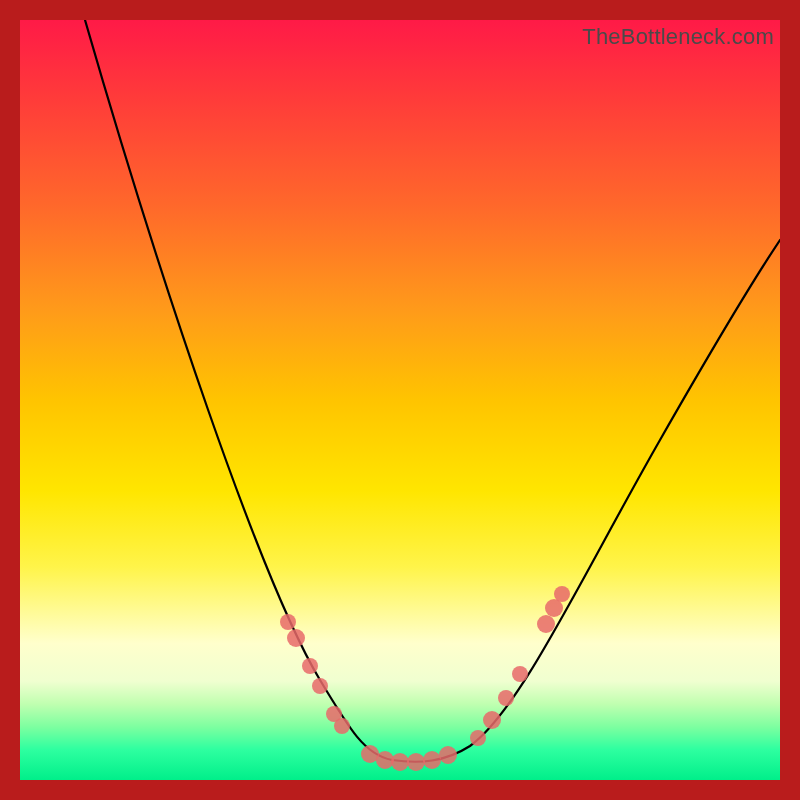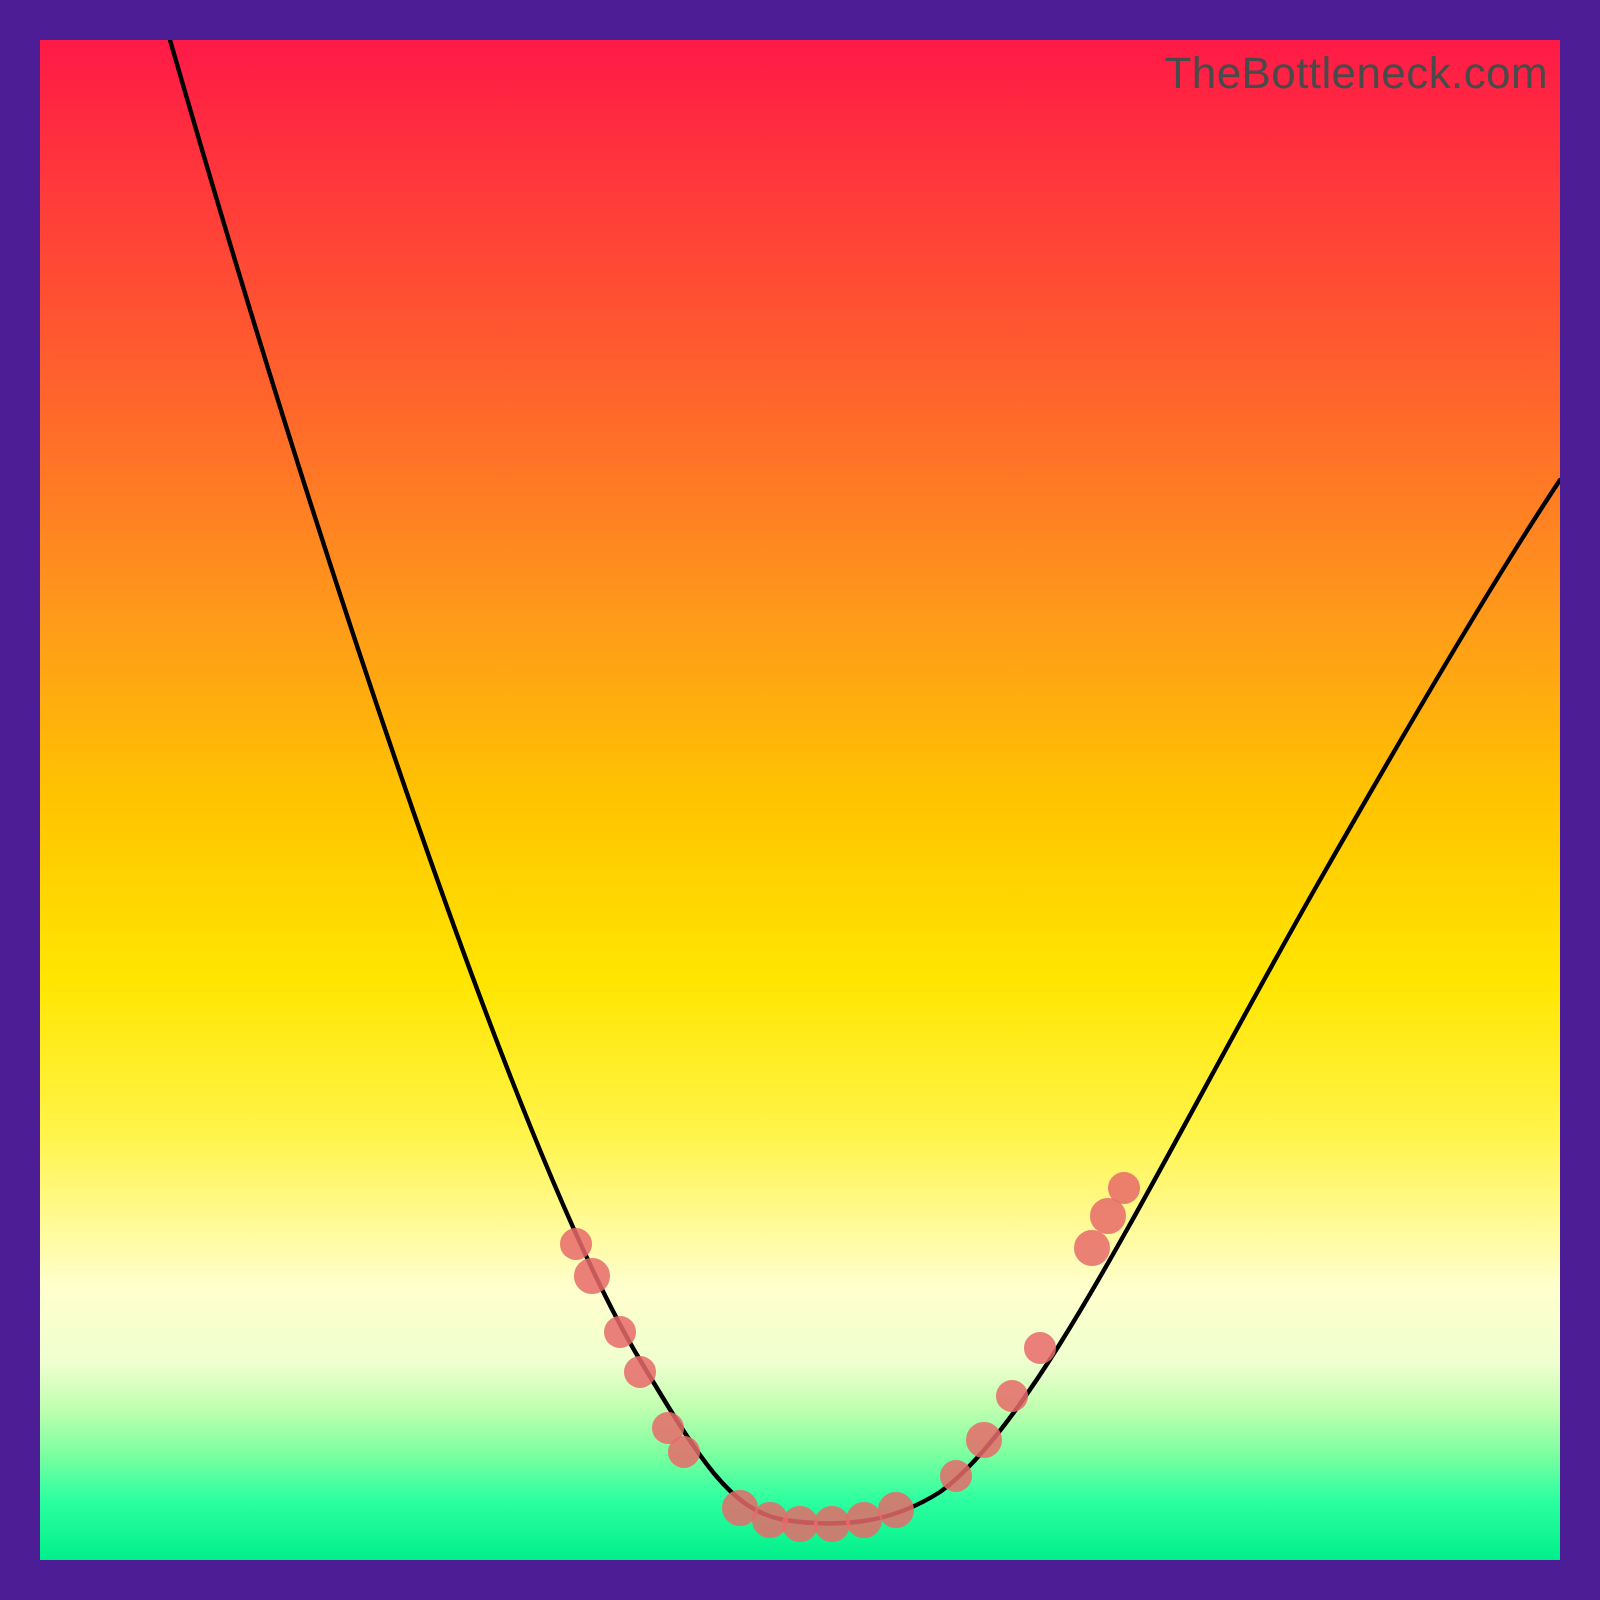--- a/index.html
+++ b/index.html
@@ -1,21 +1,21 @@
 <!DOCTYPE html>
 <html><head>
 <meta charset="utf-8">
 <style>
   * { margin: 0; padding: 0; box-sizing: border-box; }
   html, body { width: 800px; height: 800px; overflow: hidden; background: #000; }
   .frame {
     position: relative;
     width: 800px;
     height: 800px;
-    background: #4c1d95;
+    background: #b91c1c;
   }
   .plot-area {
     position: absolute;
     left: 20px;
     top: 20px;
     width: 760px;
     height: 760px;
     background: linear-gradient(to bottom,
       #ff1a47 0%,
       #ff3a3a 10%,

